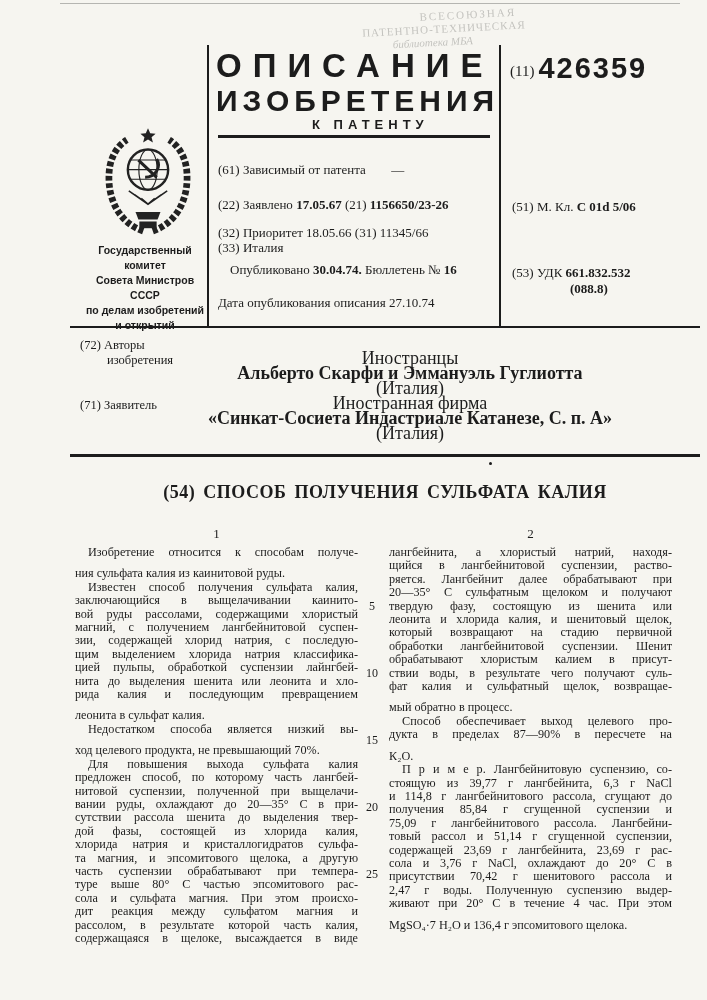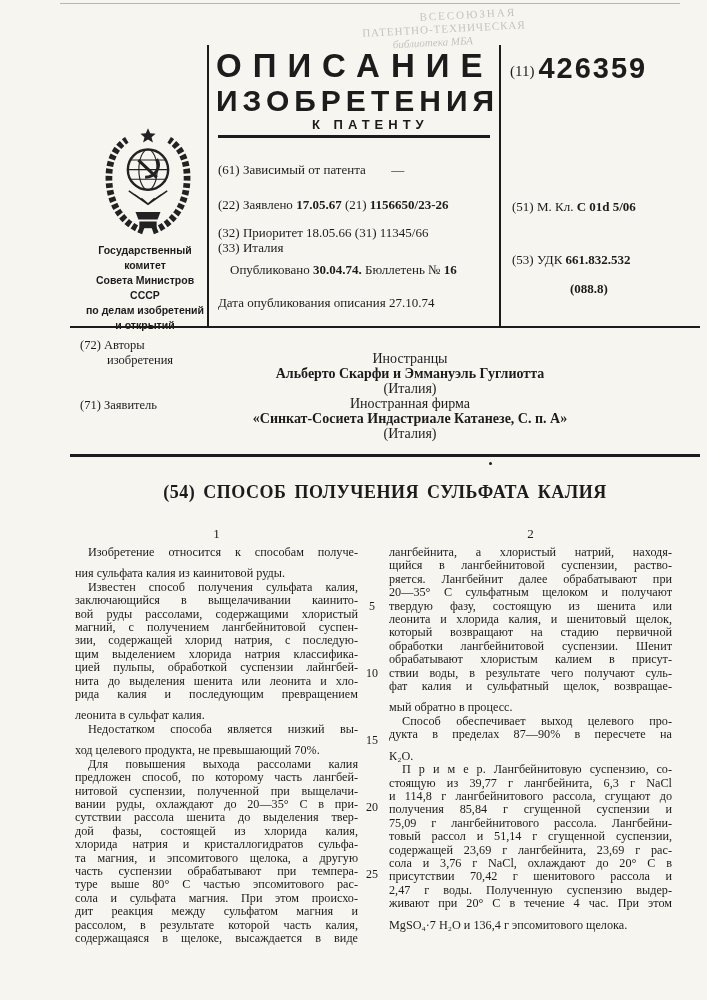--- a/index.html
+++ b/index.html
@@ -42,27 +42,27 @@
   .pubnum .code{font-size:15px;}
   .pubnum .num{font-family:"Liberation Sans","DejaVu Sans",sans-serif;font-weight:bold;
                font-size:29px;letter-spacing:2px;vertical-align:-2px;}
   
   .field{position:absolute;left:218px;font-size:13px;white-space:nowrap;}
   .field b{font-weight:bold;}
   .f61{top:162px;} .f61 .dashv{margin-left:22px;}
   .f22{top:197px;} .f32{top:225px;} .f33{top:240px;font-family:Liberation Serif, serif;}
   .fpub{top:262px;margin-left:12px;} .fdate{top:295px;}
   .rfield{position:absolute;left:512px;font-size:13px;white-space:nowrap;}
-  .f51{top:199px;} .f53{top:252px;}
+  .f51{top:199px;} .f53{top:265px;}
   .udc2{position:absolute;left:570px;top:281px;font-size:13px;font-weight:bold;}
   
   .alabel{position:absolute;left:80px;font-size:12.5px;line-height:15px;}
   .a72{top:338px;} .a72 .l2{padding-left:27px;}
   .a71{top:398px;}
-  .acenter{position:absolute;left:170px;width:480px;text-align:center;font-size:14px;line-height:15px;}
+  .acenter{position:absolute;left:170px;width:480px;text-align:center;font-size:18px;line-height:15px;}
   .av1{top:351px;} .av2{top:396px;}
   .acenter .names{font-weight:bold;}
   
   .invention-title{position:absolute;left:70px;top:482px;width:630px;text-align:center;
                    font-size:18px;font-weight:bold;letter-spacing:.5px;word-spacing:3px;white-space:nowrap;}
   
   .colno{position:absolute;top:526px;width:283px;text-align:center;font-size:13px;}
   .c1{left:75px;} .c2{left:389px;}
   .col{position:absolute;top:546px;width:283px;font-size:12.2px;line-height:13.4px;}
   .col1{left:75px;} .col2{left:389px;}
@@ -209,21 +209,21 @@
       <div class="tl">вой руды рассолами, содержащими хлористый</div>
       <div class="tl">магний, с получением лангбейнитовой суспен-</div>
       <div class="tl">зии, содержащей хлорид натрия, с последую-</div>
       <div class="tl">щим выделением хлорида натрия классифика-</div>
       <div class="tl">цией пульпы, обработкой суспензии лайнгбей-</div>
       <div class="tl">нита до выделения шенита или леонита и хло-</div>
       <div class="tl">рида калия и последующим превращением</div>
       <div class="tl nj">леонита в сульфат калия.</div>
       <div class="tl ind">Недостатком способа является низкий вы-</div>
       <div class="tl nj">ход целевого продукта, не превышающий 70%.</div>
-      <div class="tl ind">Для повышения выхода рассолами калия</div>
+      <div class="tl ind">Для повышения выхода сульфата калия</div>
       <div class="tl">предложен способ, по которому часть лангбей-</div>
       <div class="tl">нитовой суспензии, полученной при выщелачи-</div>
       <div class="tl">вании руды, охлаждают до 20—35° С в при-</div>
       <div class="tl">сутствии рассола шенита до выделения твер-</div>
       <div class="tl">дой фазы, состоящей из хлорида калия,</div>
       <div class="tl">хлорида натрия и кристаллогидратов сульфа-</div>
       <div class="tl">та магния, и эпсомитового щелока, а другую</div>
       <div class="tl">часть суспензии обрабатывают при темпера-</div>
       <div class="tl">туре выше 80° С частью эпсомитового рас-</div>
       <div class="tl">сола и сульфата магния. При этом происхо-</div>

